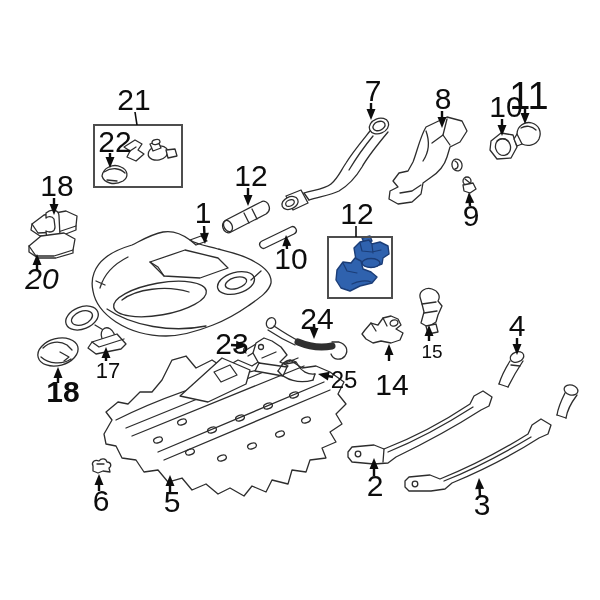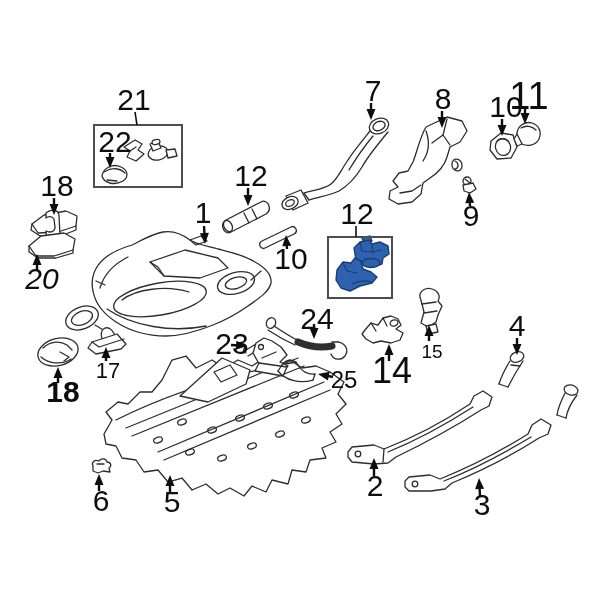--- a/index.html
+++ b/index.html
@@ -302,21 +302,21 @@
       <div class="plabel" style="left: 517px; top: 326px; font-size: 30px;">4</div>
       <div class="plabel" style="left: 172px; top: 502px; font-size: 30px;">5</div>
       <div class="plabel" style="left: 101px; top: 501px; font-size: 30px;">6</div>
       <div class="plabel" style="left: 373px; top: 91px; font-size: 30px;">7</div>
       <div class="plabel" style="left: 443px; top: 99px; font-size: 30px;">8</div>
       <div class="plabel" style="left: 471px; top: 216px; font-size: 30px;">9</div>
       <div class="plabel" style="left: 506px; top: 107px; font-size: 30px;">10</div>
       <div class="plabel" style="left: 529px; top: 96px; font-size: 38px;">11</div>
       <div class="plabel" style="left: 251px; top: 176px; font-size: 30px;">12</div>
       <div class="plabel" style="left: 291px; top: 259px; font-size: 30px;">10</div>
-      <div class="plabel" style="left: 392px; top: 371px; font-size: 36px;">14</div>
+      <div class="plabel" style="left: 392px; top: 385px; font-size: 30px;">14</div>
       <div class="plabel" style="left: 432px; top: 351px; font-size: 19px;">15</div>
       <div class="plabel" style="left: 357px; top: 214px; font-size: 30px;">12</div>
       <div class="plabel" style="left: 108px; top: 371px; font-size: 22px;">17</div>
       <div class="plabel" style="left: 63px; top: 392px; font-size: 30px; font-weight: bold;">18</div>
       <div class="plabel" style="left: 57px; top: 186px; font-size: 30px;">18</div>
       <div class="plabel" style="left: 42px; top: 279px; font-size: 30px; font-style: italic;">20</div>
       <div class="plabel" style="left: 134px; top: 100px; font-size: 30px;">21</div>
       <div class="plabel" style="left: 115px; top: 142px; font-size: 30px;">22</div>
       <div class="plabel" style="left: 232px; top: 344px; font-size: 30px;">23</div>
       <div class="plabel" style="left: 317px; top: 313px; font-size: 30px; margin-top: 6px;">24</div>

